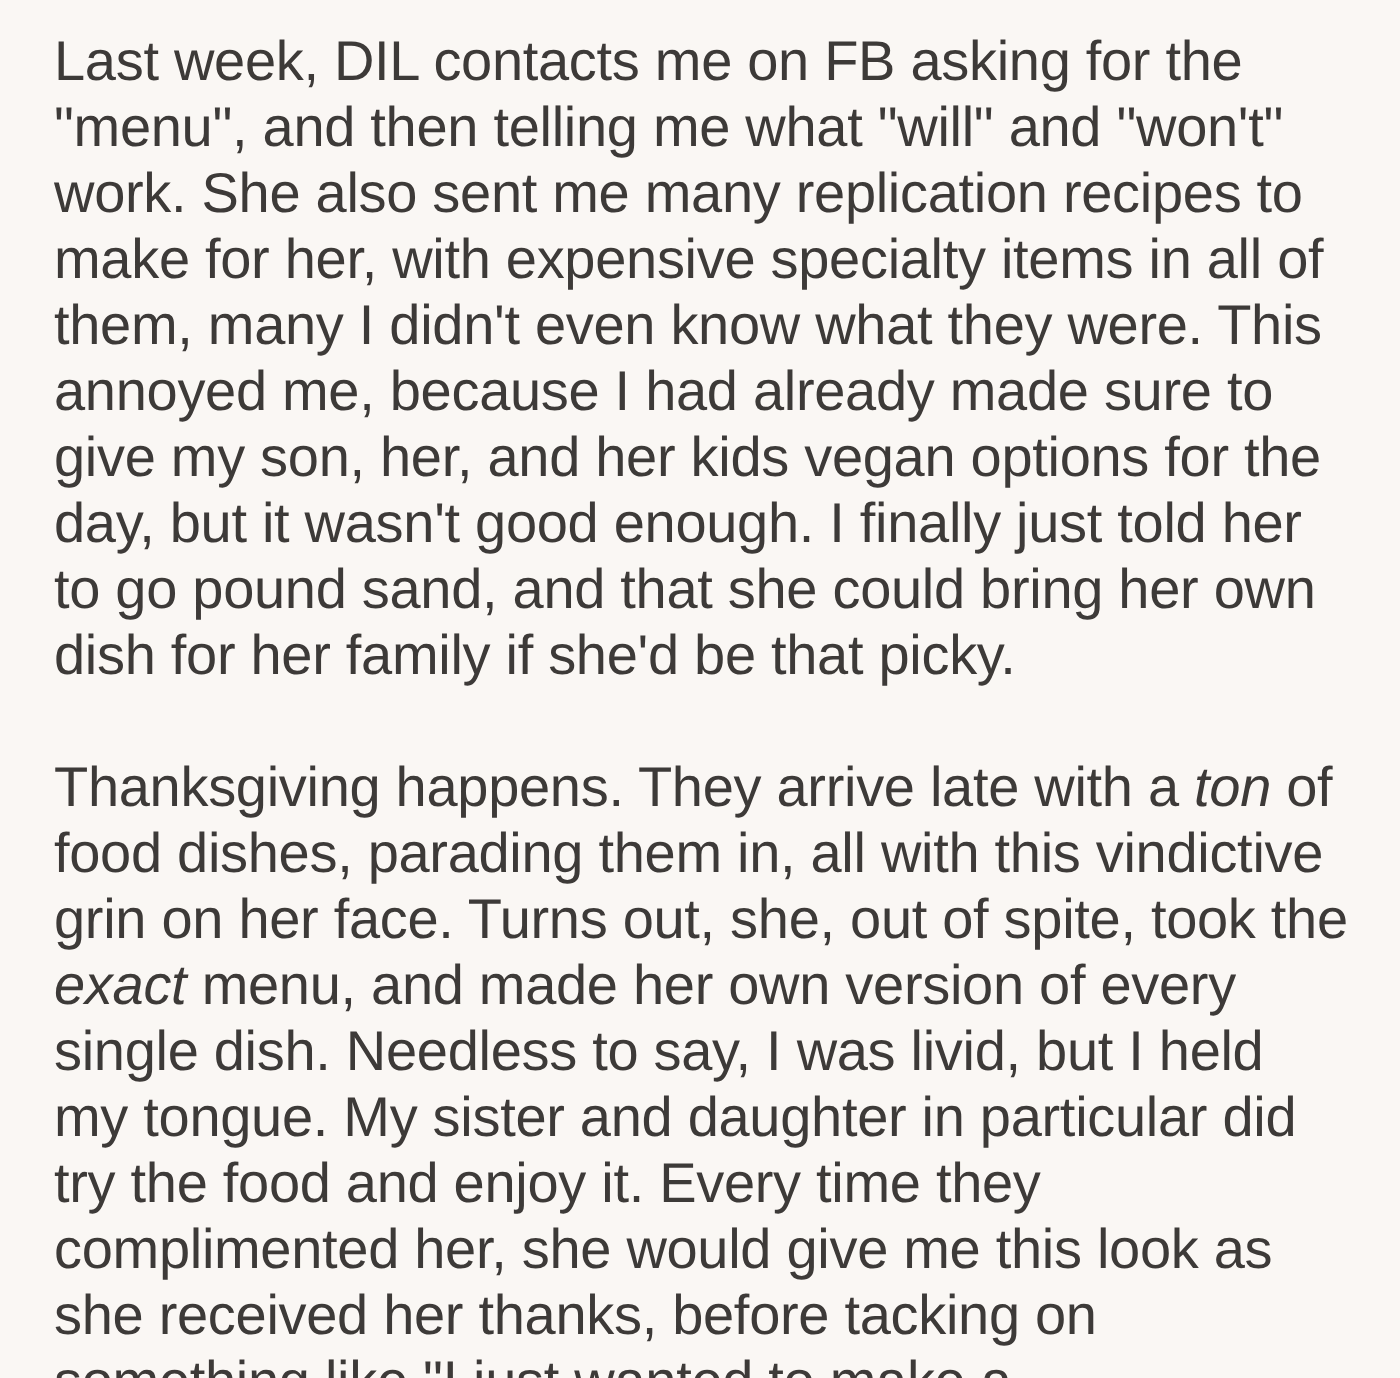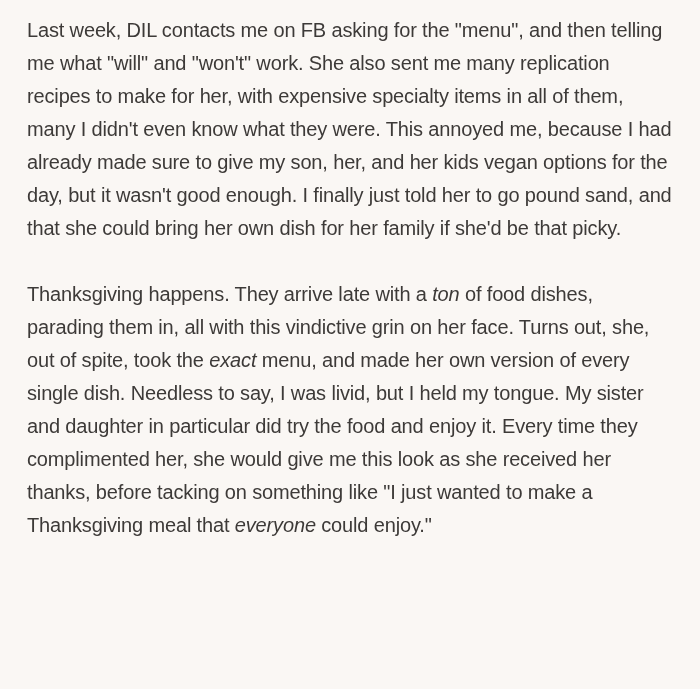--- a/index.html
+++ b/index.html
@@ -16,21 +16,21 @@
     background: var(--bg);
     color: var(--fg);
     font-family: "Liberation Sans", sans-serif;
   }
   .post-body {
     width: 700px;
     height: 689px;
     padding: 14px 26px 0 27px;
   }
   .post-body p {
-    font-size: 20px;
+    font-size: 28px;
     line-height: 33px;
     letter-spacing: -0.15px;
     margin: 0 0 33px 0;
     font-weight: 400;
   }
   .post-body p:last-child { margin-bottom: 0; }
   .post-body em { font-style: italic; }
 </style>
 </head>
 <body>

